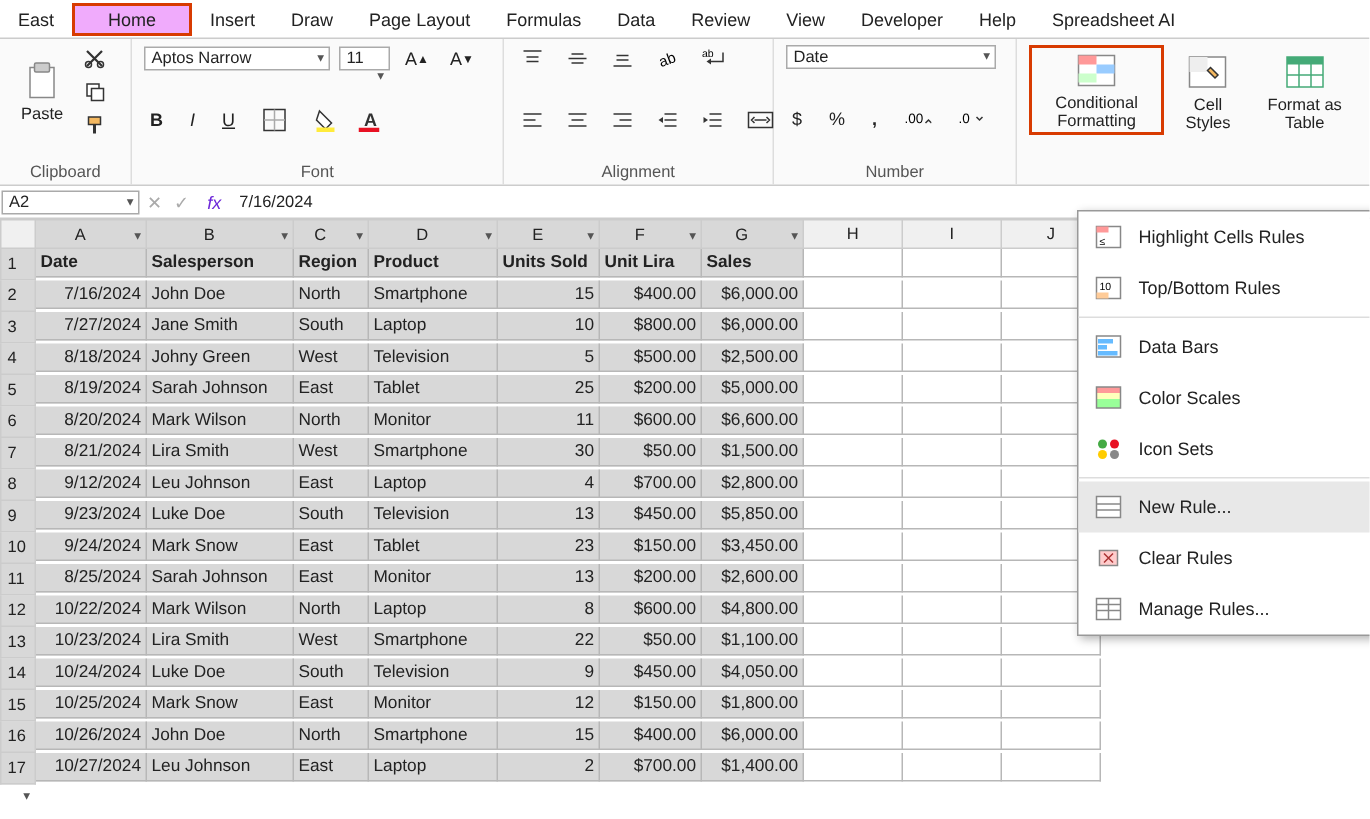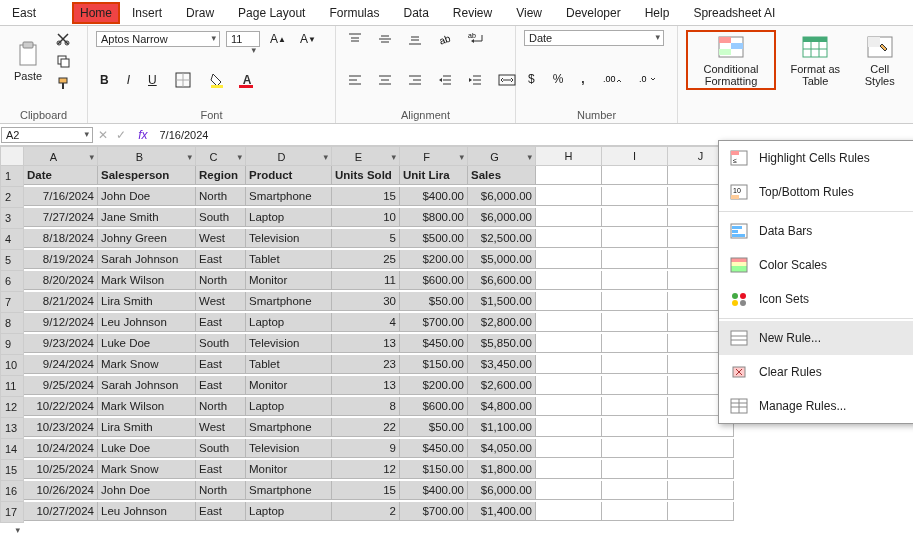--- a/index.html
+++ b/index.html
@@ -1,21 +1,21 @@
 <!DOCTYPE html>
 <html><head>
 <meta charset="utf-8">
 <style>
 * { margin:0; padding:0; box-sizing:border-box; font-family:"Segoe UI",Arial,sans-serif; }
 body { background:#fff; font-size:12px; color:#222; width:913px; height:546px; overflow:hidden; position:relative; }
 
 
 .menubar { display:flex; height:26px; align-items:center; border-bottom:1px solid #ccc; background:#fff; }
 .menubar div { padding:4px 12px; cursor:default; }
-.menubar .active { background:#ef4444; border:2px solid #d83b01; padding:2px 6px;margin-left:24px; }
+.menubar .active { background:#f0abfc; border:2px solid #d83b01; padding:2px 22px; }
 
 
 .ribbon { display:flex; height:98px; border-bottom:1px solid #ccc; background:#fafafa; }
 .group { border-right:1px solid #ddd; padding:4px 8px 2px 8px; display:flex; flex-direction:column; justify-content:space-between; }
 .glabel { text-align:center; font-size:11px; color:#555; padding-top:2px; }
 .grow { display:flex; align-items:center; gap:4px; }
 .btn { padding:2px 4px; cursor:default; display:inline-flex; align-items:center; justify-content:center; }
 .sel { border:1px solid #aaa; background:#fff; padding:1px 18px 1px 4px; font-size:11px; position:relative; }
 .sel::after { content:"▾"; position:absolute; right:3px; font-size:9px; color:#555; }
 .big { display:flex; flex-direction:column; align-items:center; padding:2px 6px; font-size:11px; gap:2px; }
@@ -250,53 +250,53 @@
           <svg width="18" height="12">
             <text x="0" y="9" font-size="9">.0</text>
             <path d="M12 5 l2 2 l2-2" fill="none" stroke="#333"></path>
           </svg>
         </span>
     </div>
     <div class="glabel">Number</div>
   </div>
 
   <div class="group" style="flex:1;border-right:none">
-    <div class="grow" style="gap:4px;align-items:center">
+    <div class="grow" style="gap:4px;align-items:flex-end">
       <div class="big cf-hi">
         <span class="bigicon">
             <svg width="26" height="22">
               <rect x="1" y="1" width="24" height="20" fill="#fff" stroke="#888"></rect>
               <rect x="1" y="1" width="12" height="6" fill="#f99"></rect>
               <rect x="13" y="7" width="12" height="6" fill="#9cf"></rect>
               <rect x="1" y="13" width="12" height="6" fill="#cfc"></rect>
             </svg>
           </span>
         <span style="text-align:center;line-height:1.1">Conditional Formatting</span>
+      </div>
+      <div class="big">
+        <span class="bigicon">
+            <svg width="26" height="22">
+              <rect x="1" y="1" width="24" height="20" fill="#fff" stroke="#888"></rect>
+              <rect x="1" y="1" width="12" height="10" fill="#eee"></rect>
+              <path d="M15 8 l5 5 l-2 2 l-5-5 z" fill="#f4b860" stroke="#333"></path>
+            </svg>
+          </span>
+        <span style="text-align:center;line-height:1.1">Cell Styles</span>
       </div>
       <div class="big">
         <span class="bigicon">
             <svg width="26" height="22">
               <rect x="1" y="1" width="24" height="20" fill="#fff" stroke="#4a7"></rect>
               <rect x="1" y="1" width="24" height="5" fill="#4a7"></rect>
               <line x1="9" y1="1" x2="9" y2="21" stroke="#4a7"></line>
               <line x1="17" y1="1" x2="17" y2="21" stroke="#4a7"></line>
               <line x1="1" y1="13" x2="25" y2="13" stroke="#4a7"></line>
             </svg>
           </span>
         <span style="text-align:center;line-height:1.1">Format as Table</span>
-      </div>
-      <div class="big">
-        <span class="bigicon">
-            <svg width="26" height="22">
-              <rect x="1" y="1" width="24" height="20" fill="#fff" stroke="#888"></rect>
-              <rect x="1" y="1" width="12" height="10" fill="#eee"></rect>
-              <path d="M15 8 l5 5 l-2 2 l-5-5 z" fill="#f4b860" stroke="#333"></path>
-            </svg>
-          </span>
-        <span style="text-align:center;line-height:1.1">Cell Styles</span>
       </div>
     </div>
   </div>
 </div>
 
 <div class="fbar">
   <div class="nbox">A2</div>
   <span class="btn" style="color:#aaa">✕</span>
   <span class="btn" style="color:#aaa">✓</span>
   <span class="fx">fx</span>
@@ -443,21 +443,21 @@
         <div class="cell selarea cD ">Tablet</div>
         <div class="cell selarea cE r">23</div>
         <div class="cell selarea cF r">$150.00</div>
         <div class="cell selarea cG r">$3,450.00</div>
         <div class="cell cH"></div>
         <div class="cell cI"></div>
         <div class="cell cJ"></div>
       </div>
       <div class="row">
         <div class="rh sel">11</div>
-        <div class="cell selarea cA r">9/25/2024</div>
+        <div class="cell selarea cA r">8/25/2024</div>
         <div class="cell selarea cB ">Sarah Johnson</div>
         <div class="cell selarea cC ">East</div>
         <div class="cell selarea cD ">Monitor</div>
         <div class="cell selarea cE r">13</div>
         <div class="cell selarea cF r">$200.00</div>
         <div class="cell selarea cG r">$2,600.00</div>
         <div class="cell cH"></div>
         <div class="cell cI"></div>
         <div class="cell cJ"></div>
       </div>

